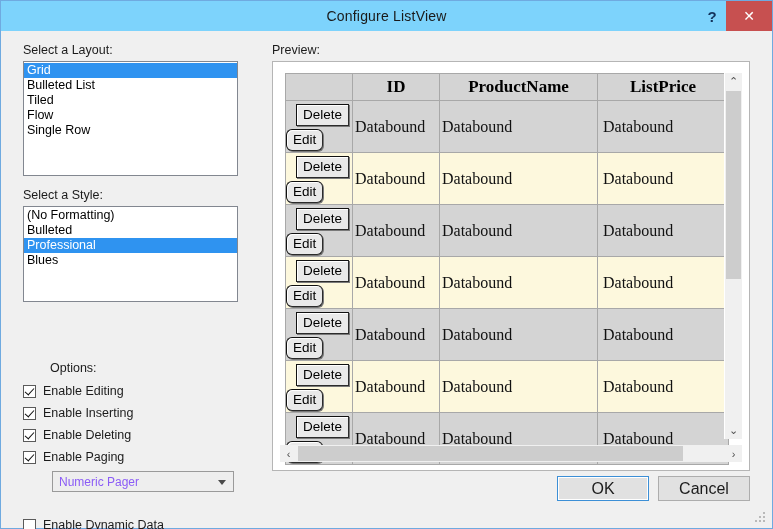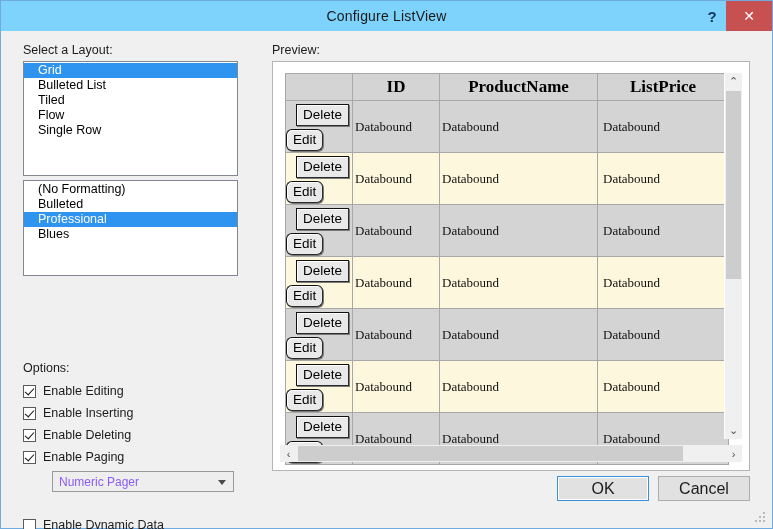--- a/index.html
+++ b/index.html
@@ -100,21 +100,21 @@
     margin-top: 4px;
     padding: 1px 0 0 0;
     overflow: hidden;
   }
   #layout-listbox { height: 115px; }
   #style-listbox  { height: 96px; }
 
   .listitem {
     font-size: 12.5px;
     line-height: 15px;
-    padding: 0 14px;
+    padding: 0 3px;
     color: #000;
     white-space: nowrap;
     cursor: default;
   }
   .listitem.selected {
     background: #2f93f0;
     color: #ffffff;
   }
 
   .options-block {
@@ -233,21 +233,21 @@
     font-family: "Liberation Serif", serif;
     font-size: 17px;
     font-weight: bold;
     color: #000;
     text-align: center;
   }
   .grid tr.row-a td { background: #d4d4d4; }
   .grid tr.row-b td { background: #fdf8dd; }
   .grid td.cell {
     font-family: "Liberation Serif", serif;
-    font-size: 13px;
+    font-size: 16px;
     color: #111;
     padding-left: 2px;
     height: 51px;
     white-space: nowrap;
   }
   .grid td.cell.pad { padding-left: 5px; }
   .btn-cell {
     height: 51px;
     position: relative;
   }
@@ -397,30 +397,31 @@
 
       <div class="label">Select a Layout:</div>
       <div class="listbox" id="layout-listbox">
         <div class="listitem selected">Grid</div>
         <div class="listitem">Bulleted List</div>
         <div class="listitem">Tiled</div>
         <div class="listitem">Flow</div>
         <div class="listitem">Single Row</div>
       </div>
 
+      <div class="label" style="margin-top:12px;">Select a Style:</div>
       <div class="listbox" id="style-listbox">
         <div class="listitem">(No Formatting)</div>
         <div class="listitem">Bulleted</div>
         <div class="listitem selected">Professional</div>
         <div class="listitem">Blues</div>
       </div>
     </div>
 
     <div class="options-block">
-      <div class="label" style="margin-bottom:5px;">Options:</div>
+      <div class="label" style="margin-bottom:5px;margin-left:27px;">Options:</div>
 
       <div class="opt-row">
         <span class="cbox checked"></span>
         <span class="opt-label">Enable Editing</span>
       </div>
       <div class="opt-row">
         <span class="cbox checked"></span>
         <span class="opt-label">Enable Inserting</span>
       </div>
       <div class="opt-row">

